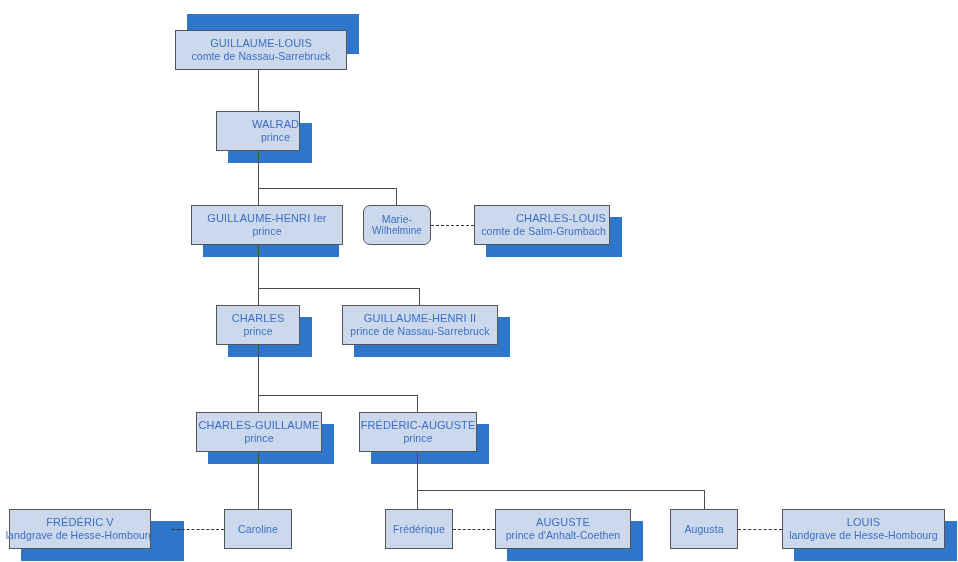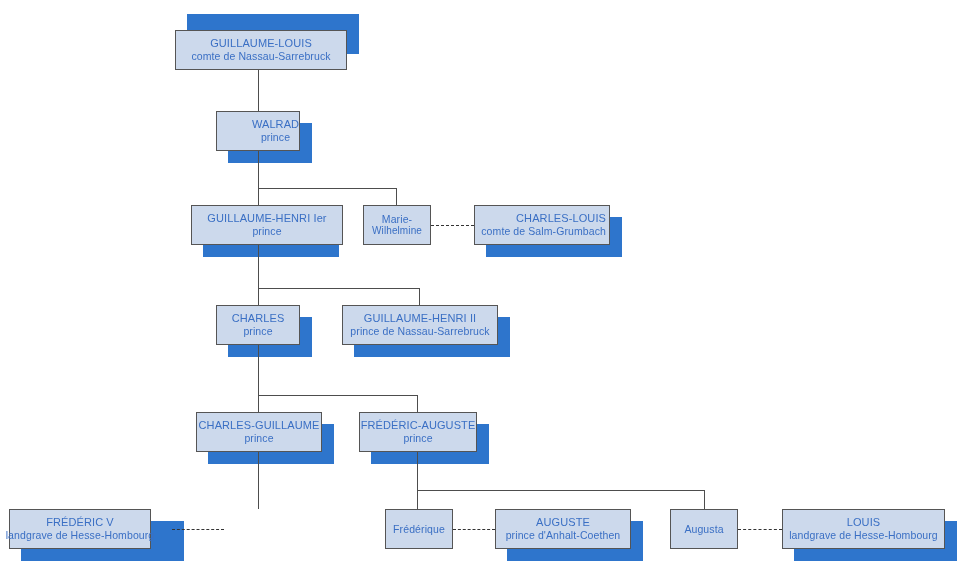--- a/index.html
+++ b/index.html
@@ -106,21 +106,21 @@
     <div class="shadow" style="left: 228px; top: 123px; width: 84px; height: 40px;"></div>
     <div class="node" style="left: 216px; top: 111px; width: 84px; height: 40px; padding-left: 38px;">
       <div class="line1">WALRAD</div>
       <div class="line2">prince</div>
     </div>
     <div class="shadow" style="left: 203px; top: 217px; width: 136px; height: 40px;"></div>
     <div class="node" style="left: 191px; top: 205px; width: 152px; height: 40px;">
       <div class="line1">GUILLAUME-HENRI Ier</div>
       <div class="line2">prince</div>
     </div>
-    <div class="node small" style="left: 363px; top: 205px; width: 68px; height: 40px;">
+    <div class="node small" style="left: 363px; top: 205px; width: 68px; height: 40px; border-radius: 7px;">
       <div class="line1">Marie-</div>
       <div class="line2">Wilhelmine</div>
     </div>
     <div class="shadow" style="left: 486px; top: 217px; width: 136px; height: 40px;"></div>
     <div class="node" style="left: 474px; top: 205px; width: 136px; height: 40px; align-items: flex-end;">
       <div class="line1">CHARLES-LOUIS</div>
       <div class="line2">comte de Salm-Grumbach</div>
     </div>
     <div class="shadow" style="left: 228px; top: 317px; width: 84px; height: 40px;"></div>
     <div class="node" style="left: 216px; top: 305px; width: 84px; height: 40px;">
@@ -140,20 +140,23 @@
     <div class="shadow" style="left: 371px; top: 424px; width: 118px; height: 40px;"></div>
     <div class="node" style="left: 359px; top: 412px; width: 118px; height: 40px;">
       <div class="line1">FRÉDÉRIC-AUGUSTE</div>
       <div class="line2">prince</div>
     </div>
     <div class="shadow" style="left: 21px; top: 521px; width: 163px; height: 40px;"></div>
     <div class="node" style="left: 9px; top: 509px; width: 142px; height: 40px;">
       <div class="line1">FRÉDÉRIC V</div>
       <div class="line2">landgrave de Hesse-Hombourg</div>
     </div>
+    <div class="node small" style="left: 224px; top: 509px; width: 68px; height: 40px;">
+      <div class="line1">Caroline</div>
+    </div>
     <div class="node small" style="left: 385px; top: 509px; width: 68px; height: 40px;">
       <div class="line1">Frédérique</div>
     </div>
     <div class="shadow" style="left: 507px; top: 521px; width: 136px; height: 40px;"></div>
     <div class="node" style="left: 495px; top: 509px; width: 136px; height: 40px;">
       <div class="line1">AUGUSTE</div>
       <div class="line2">prince d'Anhalt-Coethen</div>
     </div>
     <div class="node small" style="left: 670px; top: 509px; width: 68px; height: 40px;">
       <div class="line1">Augusta</div>

